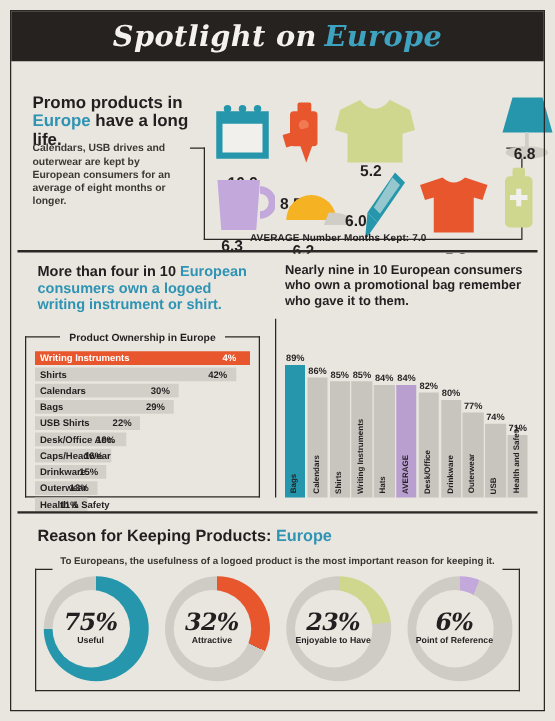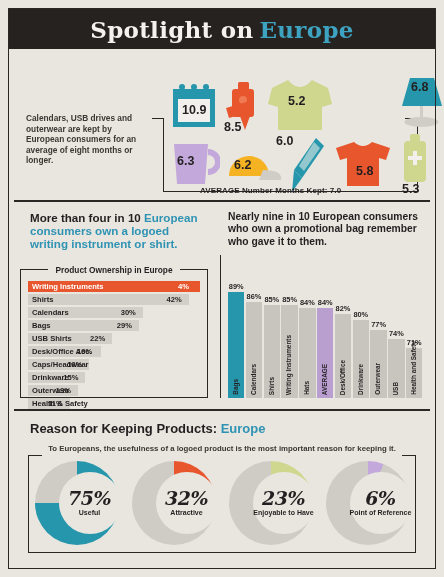--- a/index.html
+++ b/index.html
@@ -11,21 +11,21 @@
   }
   .page{position:relative;width:444px;height:577px;background:#e9e6df;box-sizing:border-box;}
   .outer-frame{position:absolute;left:8px;top:8px;width:428px;height:561px;border:1.5px solid #2b2724;box-sizing:border-box;pointer-events:none;}
 
   
   .header{position:absolute;left:9px;top:9px;width:426px;height:40px;background:#262220;}
   .header-title{
     position:absolute;left:0;top:0;width:426px;height:40px;
     display:flex;align-items:center;justify-content:center;
     font-family:"DejaVu Serif", serif;
-    font-weight:bold;font-size:23px;letter-spacing:.3px;
+    font-style:italic;font-weight:bold;font-size:23px;letter-spacing:.3px;
     color:#f4f2ee;white-space:nowrap;
   }
   .header-title .accent{color:#3ea3c0;margin-left:6px;}
 
   
   .panel{position:absolute;background:#e9e6df;box-sizing:border-box;}
   .divider{position:absolute;height:1.5px;background:#2b2724;}
 
   
   .s1{left:14px;top:58px;width:416px;height:140px;}
@@ -40,20 +40,21 @@
   }
   .bracket{
     position:absolute;border:1.3px solid #2b2724;
     box-sizing:border-box;background:transparent;
   }
 
   .prod{position:absolute;}
   .prod .val{
     position:absolute;font-size:12.5px;font-weight:bold;color:#231f20;
     white-space:nowrap;
+    margin-top:36px;
   }
   .avg-line{
     position:absolute;font-size:8px;font-weight:bold;letter-spacing:.1px;color:#231f20;white-space:nowrap;text-align:center;
   }
 
   
   .s2l{left:14px;top:203px;width:200px;height:203px;}
   .s2l-head{
     position:absolute;left:16px;top:8px;width:180px;
     font-size:11.6px;font-weight:bold;line-height:13px;color:#231f20;
@@ -101,21 +102,21 @@
   }
   .s3-head .blue{color:#2f93b4;}
   .s3-sub{
     position:absolute;left:0;top:33px;width:416px;text-align:center;
     font-size:7.8px;font-weight:bold;color:#3b3734;
   }
   .donuts{position:absolute;left:14px;top:50px;width:388px;height:86px;display:flex;justify-content:space-around;align-items:flex-start;}
   .donut{position:relative;width:84px;height:84px;}
   .donut .ring{position:absolute;inset:0;border-radius:50%;}
   .donut .hole{
-    position:absolute;left:24px;top:11px;width:62px;height:62px;border-radius:50%;
+    position:absolute;left:7px;top:11px;width:62px;height:62px;border-radius:50%;
     background:#e9e6df;display:flex;flex-direction:column;align-items:center;justify-content:center;
   }
   .donut .pct{
     font-family:"DejaVu Serif", serif;font-style:italic;font-weight:bold;
     font-size:19px;color:#231f20;line-height:19px;letter-spacing:-.5px;
   }
   .donut .cap{
     font-size:7px;font-weight:bold;color:#231f20;text-align:center;line-height:8.4px;margin-top:1px;
   }
 </style>
@@ -125,20 +126,25 @@
 <div class="page">
 
   <div class="header">
     <div class="header-title">
       <span>Spotlight on</span>
       <span class="accent">Europe</span>
     </div>
   </div>
 
   <div class="panel s1">
+    <div class="s1-head">
+      <span>Promo products in</span><br>
+      <span class="blue">Europe</span>
+      <span>have a long life.</span>
+    </div>
     <div class="s1-body">Calendars, USB drives and outerwear are kept by European consumers for an average of eight months or longer.</div>
 
     <div class="bracket" style="left:138px;top:60px;width:12px;height:0;border-width:0;border-top-width:1.3px;"></div>
     <div class="bracket" style="left:149px;top:60px;width:0;height:74px;border-width:0;border-left-width:1.3px;"></div>
     <div class="bracket" style="left:403px;top:60px;width:0;height:74px;border-width:0;border-left-width:1.3px;"></div>
     <div class="bracket" style="left:391px;top:60px;width:12px;height:0;border-width:0;border-top-width:1.3px;"></div>
     <div class="bracket" style="left:149px;top:133px;width:254px;height:0;border-width:0;border-top-width:1.3px;"></div>
 
     <div class="prod" style="left:156px;top:25px;">
       <svg width="48" height="46" viewBox="0 0 48 46">

